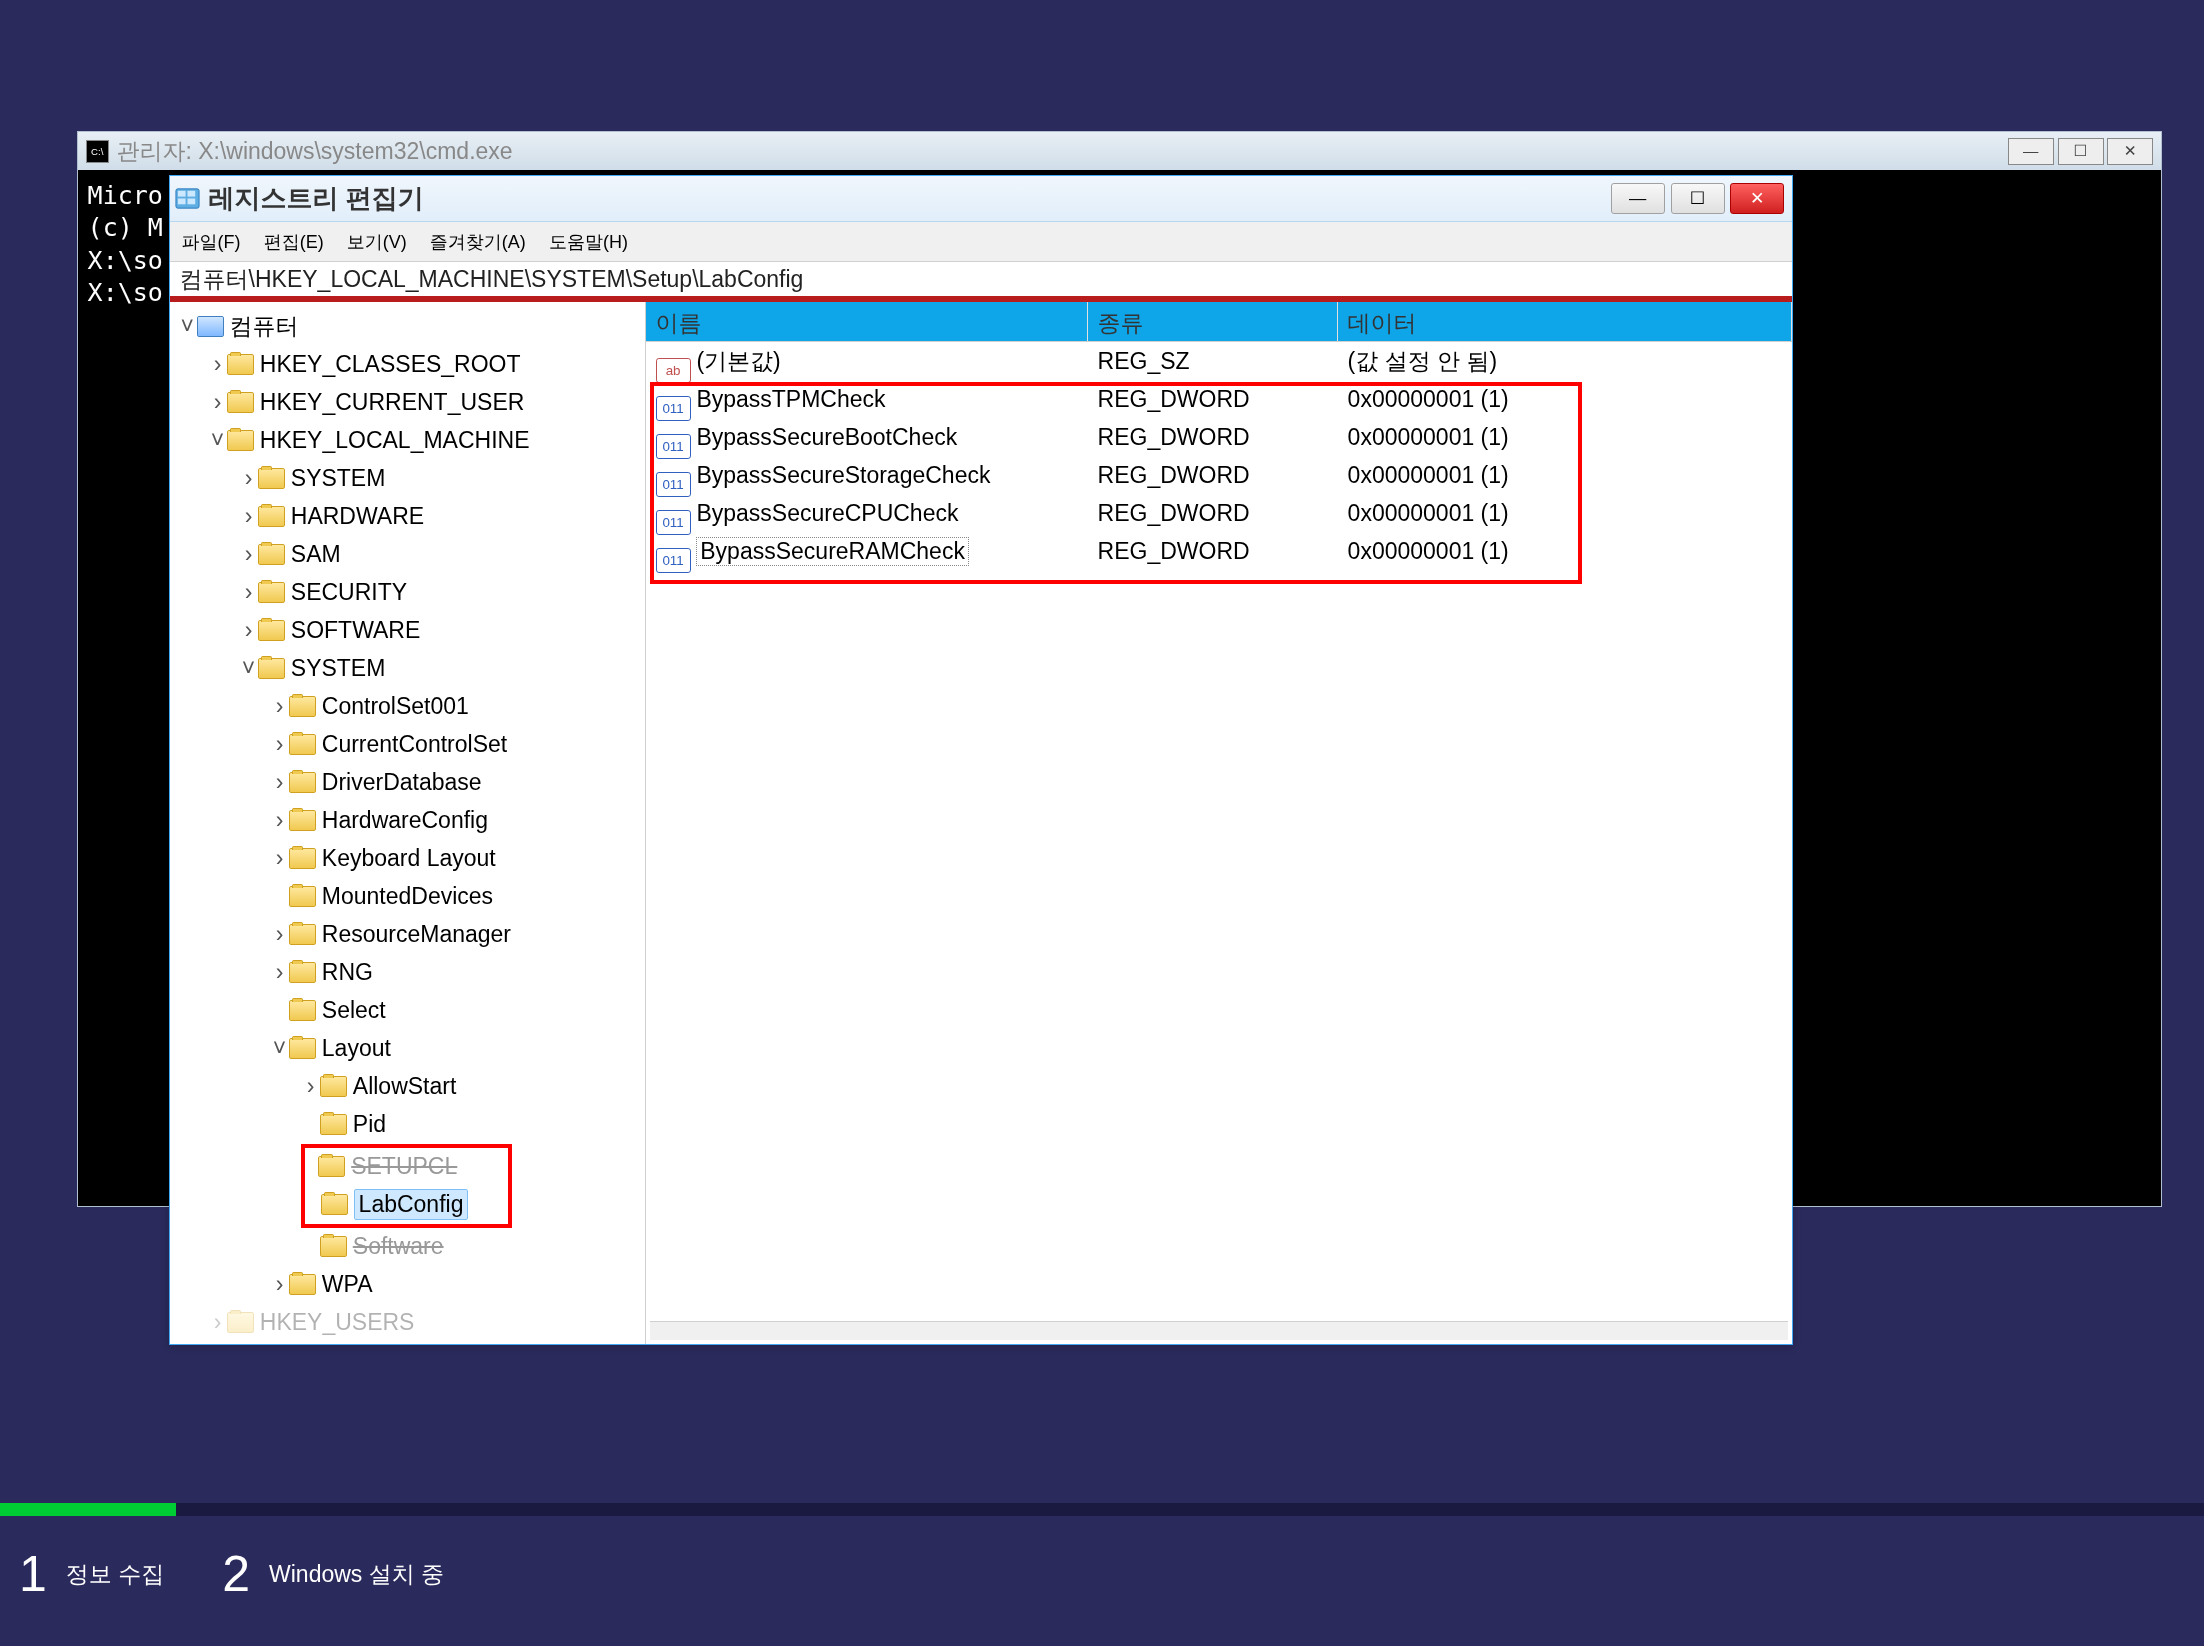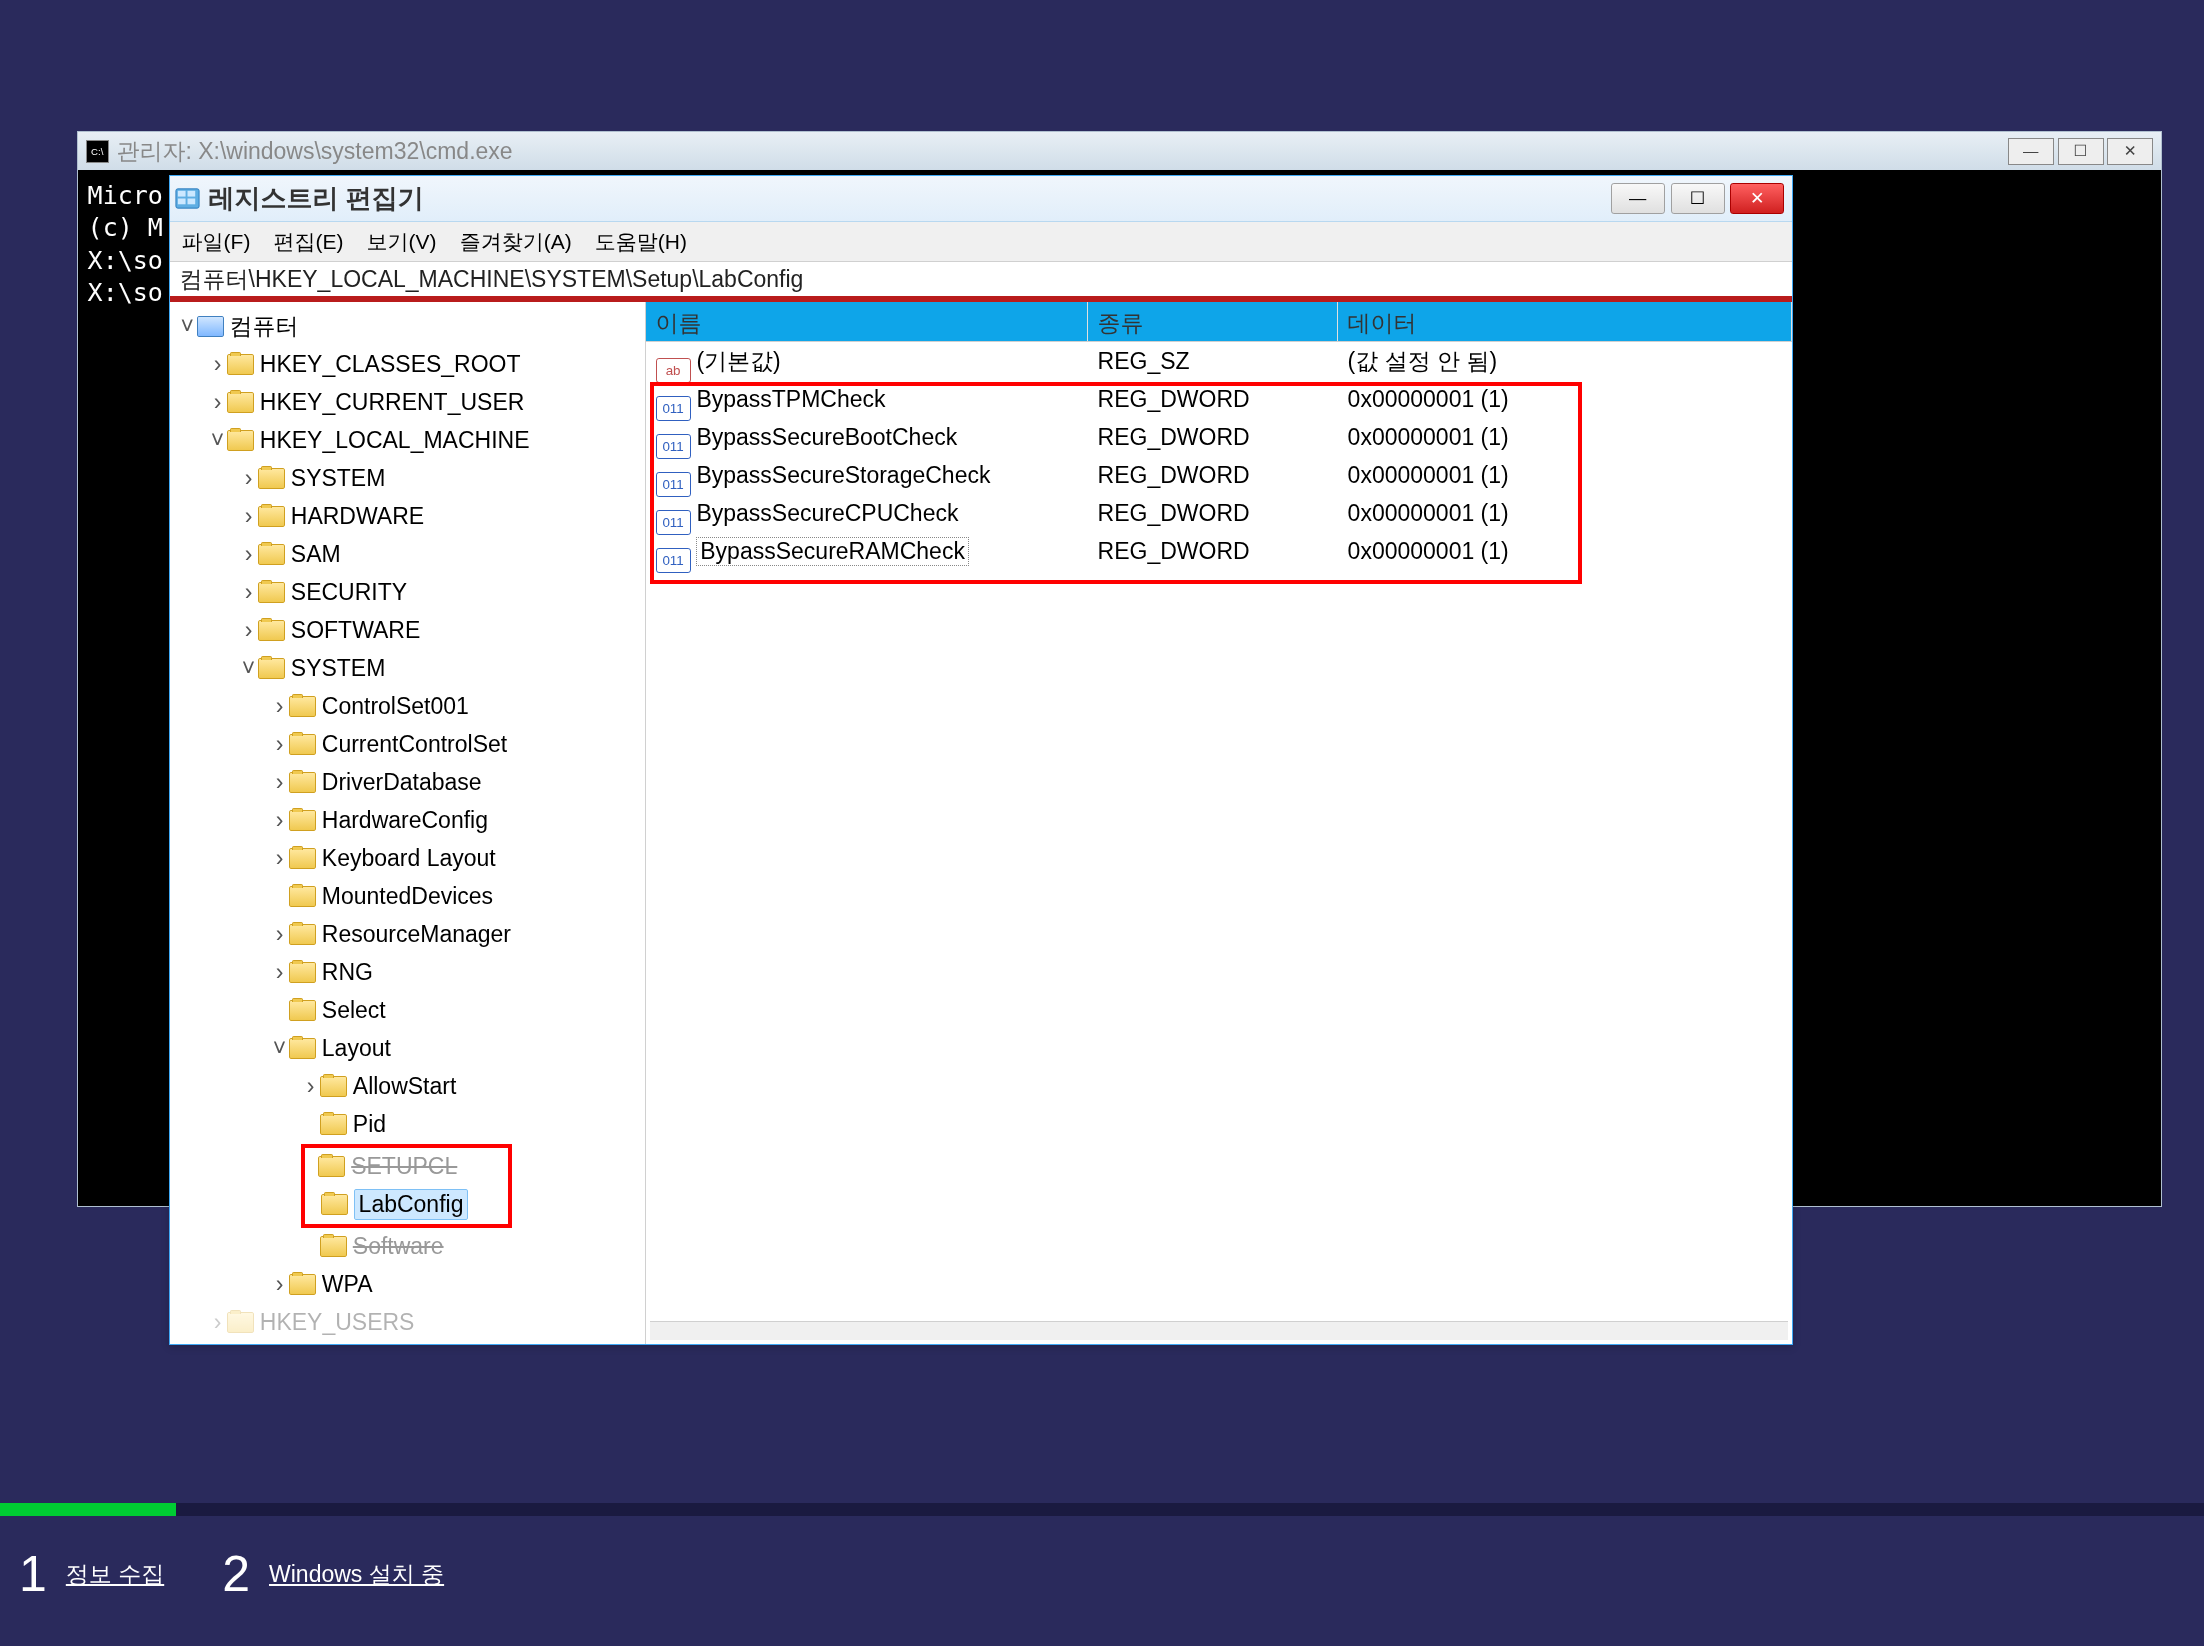--- a/index.html
+++ b/index.html
@@ -115,21 +115,21 @@
   color: #fff;
 }
 .regedit-menubar {
   height: 40px;
   background: #f0f0f0;
   border-bottom: 1px solid #d0d0d0;
   display: flex;
   align-items: center;
   padding: 0 5.8px;
   gap: 11.5px;
-  font-size: 21px;
+  font-size: 18px;
   color: #000;
 }
 .regedit-menubar span { padding: 3.8px 5.8px; }
 .regedit-pathbar {
   height: 40px;
   background: #fff;
   border-bottom: 6px solid #b91c1c;
   display: flex;
   align-items: center;
   padding: 0 9.6px;
@@ -291,21 +291,21 @@
   padding: 29px 19px;
   gap: 58px;
   color: #fff;
 }
 .step {
   display: flex;
   align-items: center;
   gap: 19px;
 }
 .step-num { font-size: 50px; font-weight: 300; }
-.step-label { font-size: 23px; font-weight: 300; text-decoration: underline; }
+.step-label { font-size: 23px; font-weight: 300; }
 
 </style>
 </head>
 <body>
 
 <div class="cmd-window">
   <div class="cmd-titlebar">
     <div class="cmd-icon">C:\</div>
     <div class="cmd-title">관리자: X:\windows\system32\cmd.exe</div>
     <div class="cmd-wincontrols">

